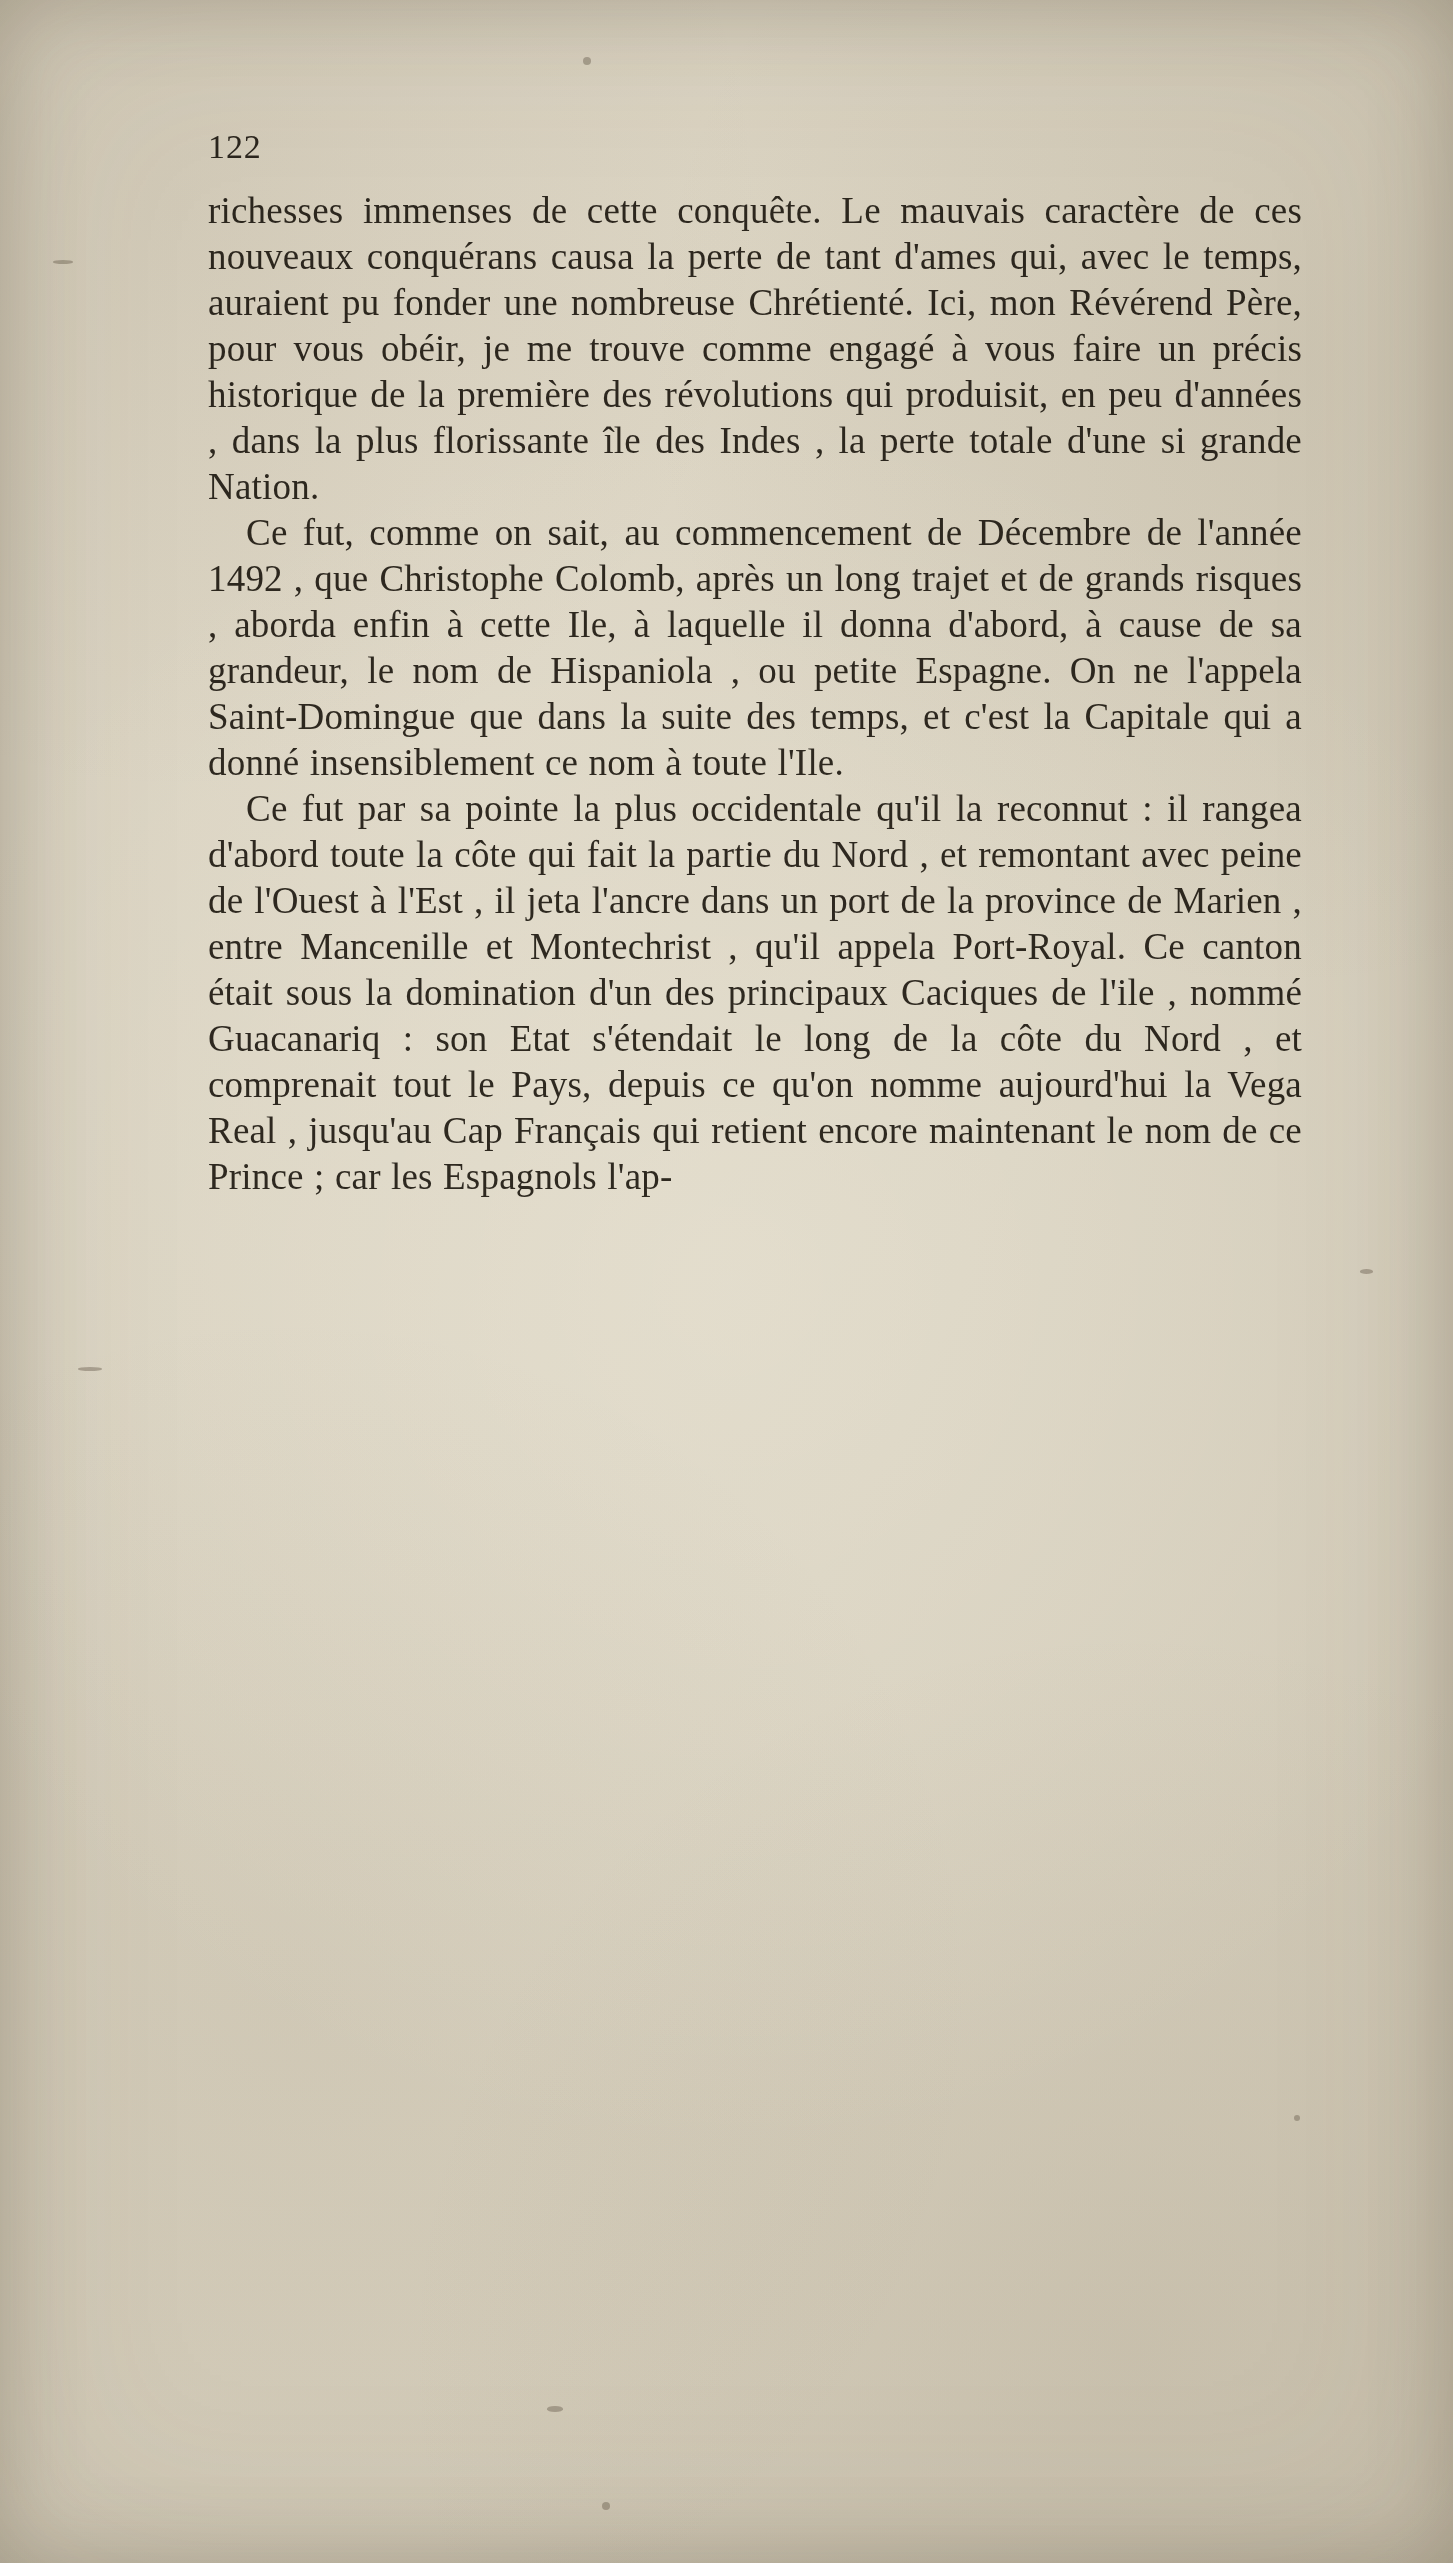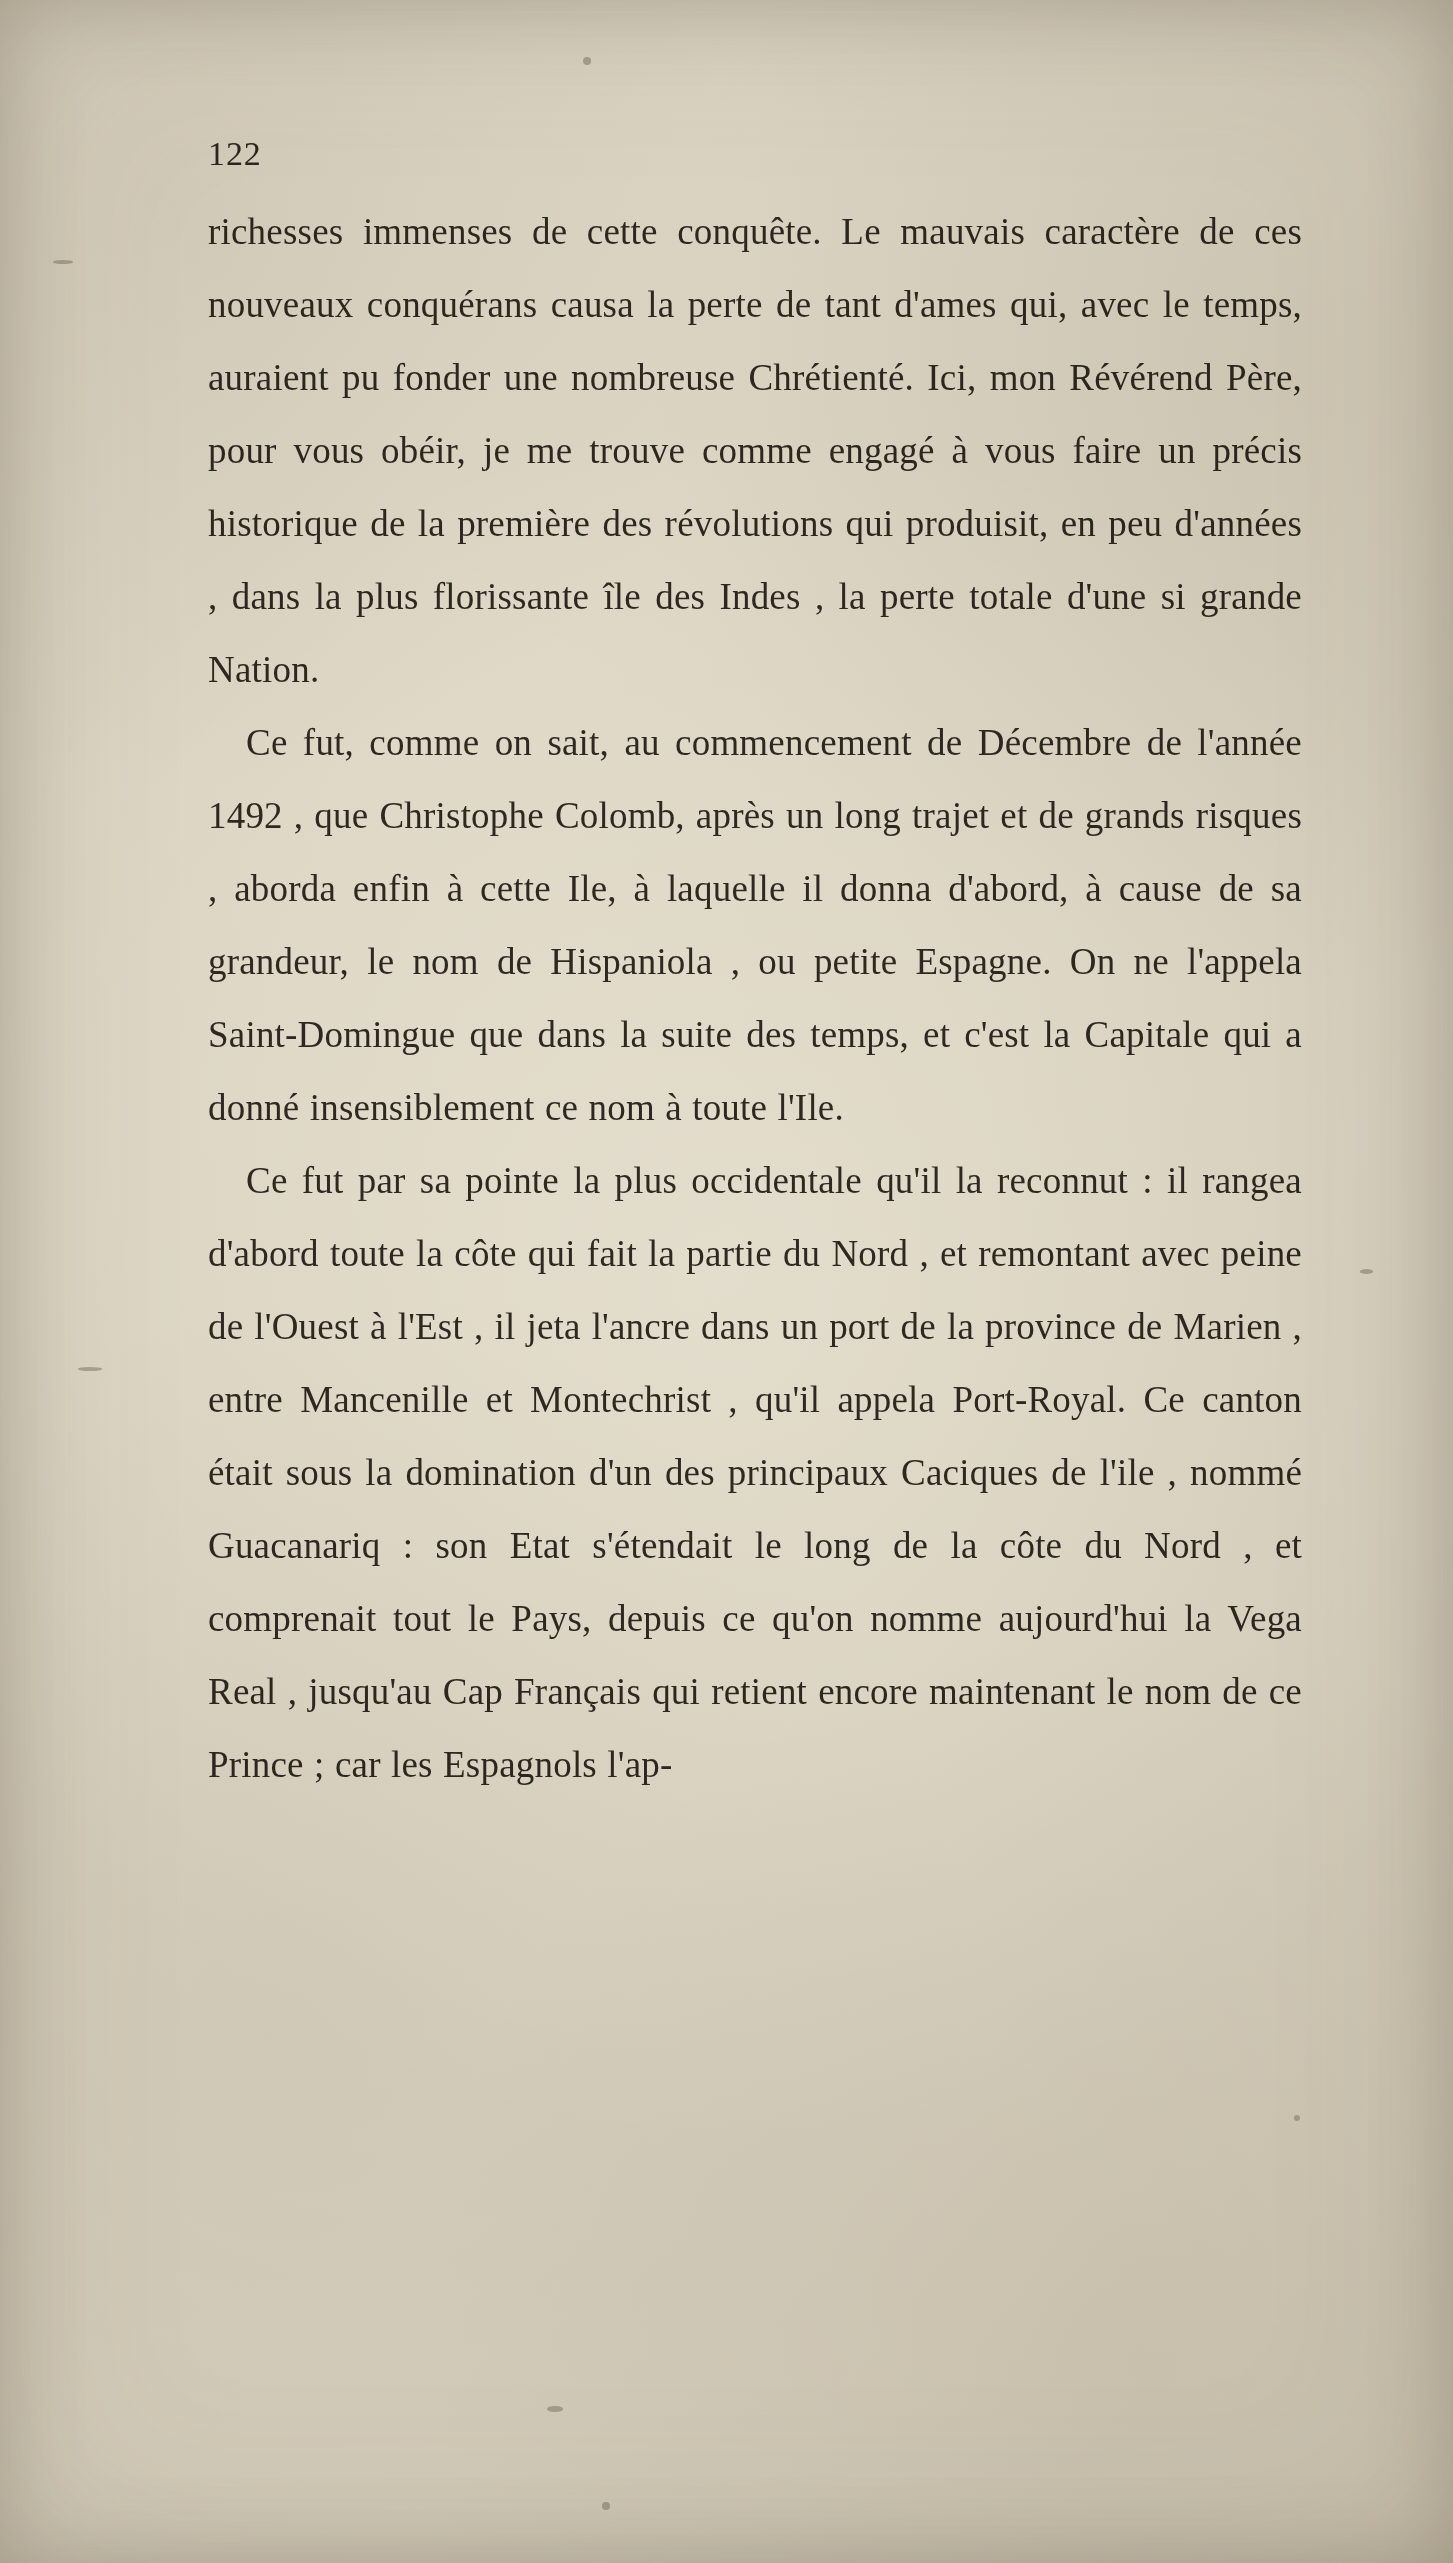--- a/index.html
+++ b/index.html
@@ -32,21 +32,21 @@
       radial-gradient(circle at 20% 78%, rgba(120,105,80,0.07) 0%, rgba(120,105,80,0) 30%),
       radial-gradient(circle at 50% 50%, rgba(255,252,240,0.25) 0%, rgba(255,252,240,0) 60%);
     pointer-events: none;
   }
   .specks { position:absolute; inset:0; pointer-events:none; }
   .speck { position:absolute; background:#6d6252; border-radius:50%; opacity:.45; }
 
   .text-block {
     position: absolute;
     left: 208px;
-    top: 135px;
+    top: 128px;
     width: 1094px;
   }
   .header {
     display: flex;
     align-items: baseline;
     margin-bottom: 22px;
     font-family: "Liberation Serif", serif;
     color: #211c16;
   }
   .folio {
@@ -63,21 +63,21 @@
     font-variant: small-caps;
     text-transform: uppercase;
     font-family: "Liberation Serif", serif;
   }
   .running-title .big { font-size: 43px; }
 
   p.para {
     margin: 0;
     font-family: "Liberation Serif", serif;
     font-size: 37px;
-    line-height: 73px;
+    line-height: 46px;
     color: #241f17;
     text-align: justify;
     text-align-last: left;
     letter-spacing: 0.2px;
     word-spacing: 0.9px;
   }
   p.para.indent { text-indent: 38px; }
   p.para .it { }
 
   

